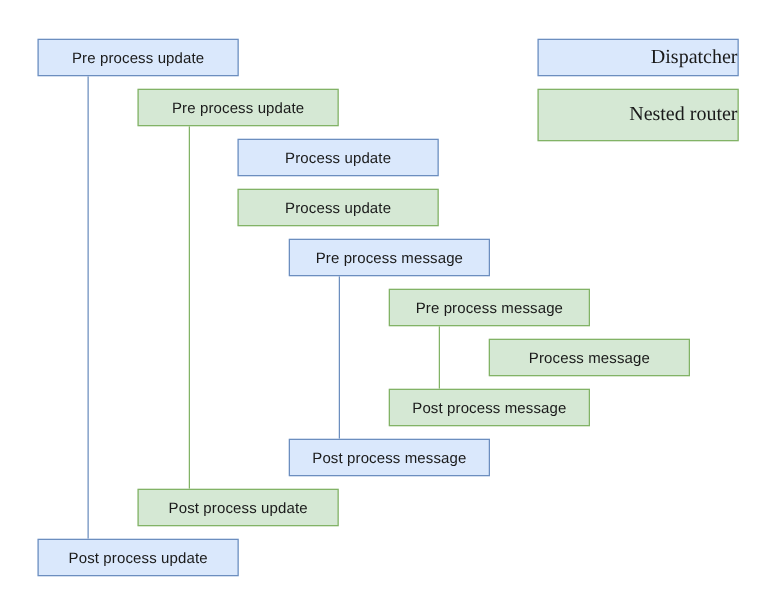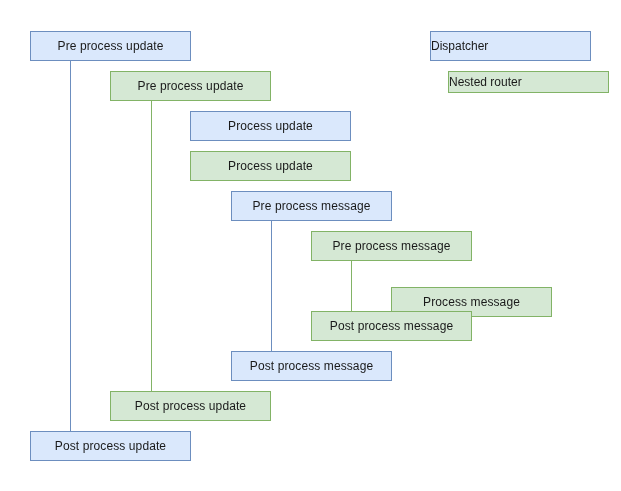--- a/index.html
+++ b/index.html
@@ -52,25 +52,26 @@
     border-color: #82b366;
   }
   .legend-node {
     position: absolute;
     box-sizing: border-box;
     width: 161px;
     height: 30px;
     border: 1px solid;
     display: flex;
     align-items: center;
-    justify-content: flex-start;
-    font-size: 12px;
+    justify-content: flex-end;
+    font-size: 16px;
     line-height: 1;
     color: #1a1a1a;
     white-space: nowrap;
+    font-family: Liberation Serif, serif;
   }
   .legend-node.blue {
     background: #dae8fc;
     border-color: #6c8ebf;
   }
   .legend-node.green {
     background: #d5e8d4;
     border-color: #82b366;
   }
 </style>
@@ -96,37 +97,37 @@
       </div>
       <div class="node green" style="left: 190px; top: 151px; width: 161px; height: 30px;">
         <span>Process update</span>
       </div>
       <div class="node blue" style="left: 231px; top: 191px; width: 161px; height: 30px;">
         <span>Pre process message</span>
       </div>
       <div class="node green" style="left: 311px; top: 231px; width: 161px; height: 30px;">
         <span>Pre process message</span>
       </div>
-      <div class="node green" style="left: 391px; top: 287px; width: 161px; height: 30px;">
+      <div class="node green" style="left: 391px; top: 271px; width: 161px; height: 30px;">
         <span>Process message</span>
       </div>
       <div class="node green" style="left: 311px; top: 311px; width: 161px; height: 30px;">
         <span>Post process message</span>
       </div>
       <div class="node blue" style="left: 231px; top: 351px; width: 161px; height: 30px;">
         <span>Post process message</span>
       </div>
       <div class="node green" style="left: 110px; top: 391px; width: 161px; height: 30px;">
         <span>Post process update</span>
       </div>
       <div class="node blue" style="left: 30px; top: 431px; width: 161px; height: 30px;">
         <span>Post process update</span>
       </div>
     </div>
   <div id="legend-layer">
       <div class="legend-node blue" style="left: 430px; top: 31px; width: 161px; height: 30px;">
         <span>Dispatcher</span>
       </div>
-      <div class="legend-node green" style="left: 430px; top: 71px; width: 161px; height: 22px; margin-left: 18px;">
+      <div class="legend-node green" style="left: 430px; top: 71px; width: 161px; height: 42px;">
         <span>Nested router</span>
       </div>
     </div>
 </div>
 
 </body></html>

